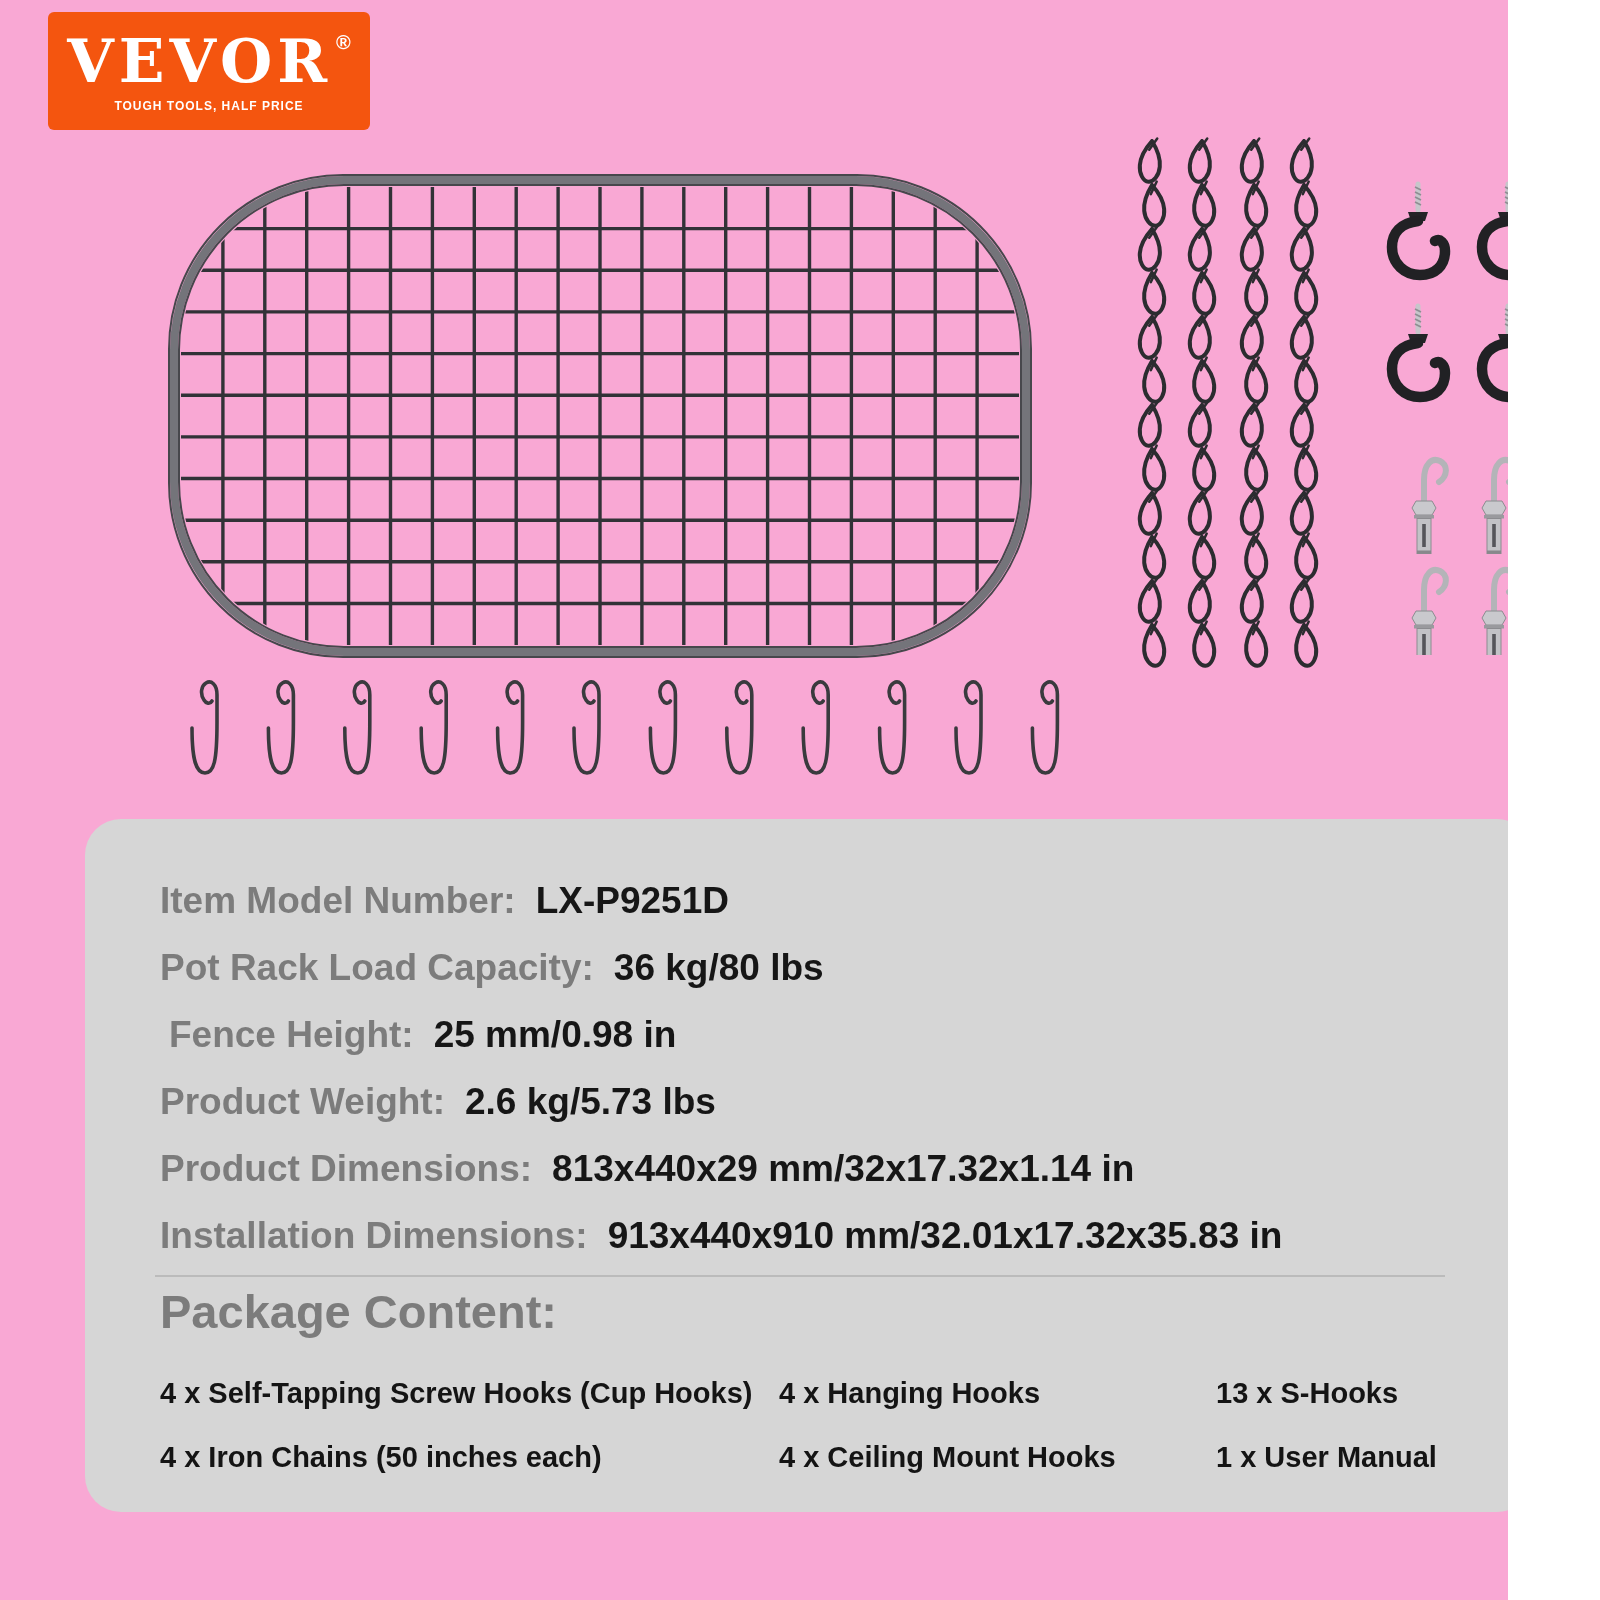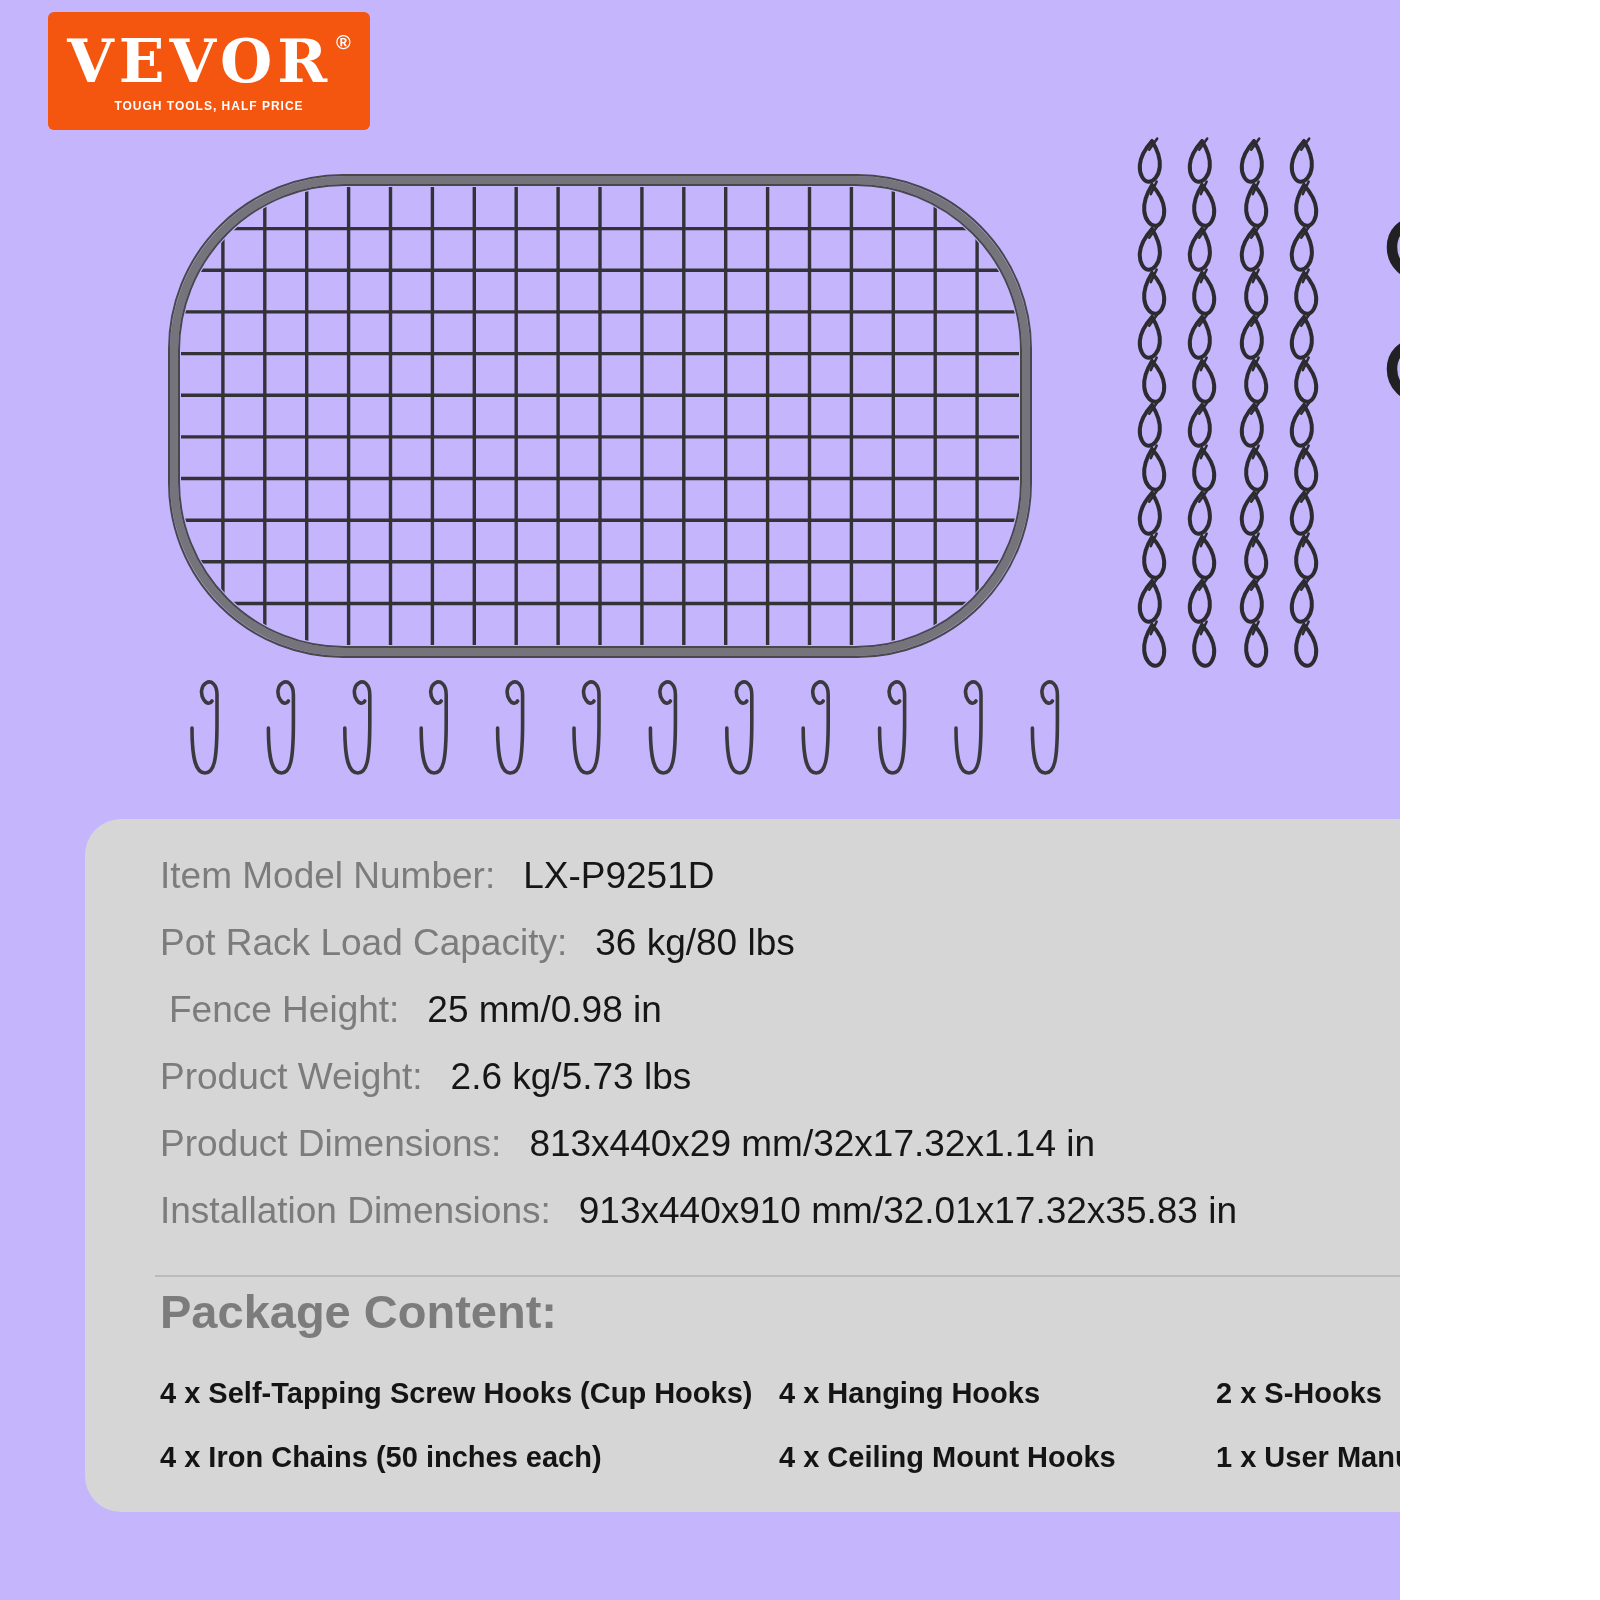--- a/index.html
+++ b/index.html
@@ -1,16 +1,16 @@
 <!DOCTYPE html>
 <html><head>
 <meta charset="utf-8">
 <style>
   html,body{margin:0;padding:0;background:#ffffff;}
-  .canvas{position:relative;width:1400px;height:1600px;background:#c4b5fd;overflow:hidden;
+  .canvas{position:relative;width:1508px;height:1600px;background:#f9a8d4;overflow:hidden;
           font-family:"Liberation Sans",sans-serif;}
 
   
   .logo{position:absolute;left:48px;top:12px;width:322px;height:118px;background:#F4550F;
         border-radius:6px;display:flex;flex-direction:column;align-items:center;justify-content:center;}
   .logo-word{color:#ffffff;font-family:"DejaVu Serif",serif;font-weight:700;font-size:60px;
              line-height:62px;letter-spacing:5px;display:flex;align-items:flex-start;}
   .logo-reg{font-family:"Liberation Sans",sans-serif;font-size:20px;line-height:20px;
             letter-spacing:0;margin-left:4px;margin-top:2px;font-weight:700;}
   .logo-tagline{color:#ffffff;font-size:12px;font-weight:700;letter-spacing:1px;margin-top:7px;}
@@ -20,21 +20,21 @@
   .rack-svg{left:160px;top:166px;}
   .chains-svg{left:1125px;top:135px;}
   .cuphooks-svg{left:1380px;top:178px;}
   .anchors-svg{left:1395px;top:440px;}
   .shooks-svg{left:170px;top:676px;}
 
   
   .panel{position:absolute;left:85px;top:819px;width:1448px;height:693px;
          background:#D6D6D6;border-radius:36px;}
   .specs{padding:36px 0 0 75px;}
-  .spec-row{height:67px;display:flex;align-items:flex-start;font-size:37px;font-weight:400;white-space:pre;gap:8px;}
+  .spec-row{height:67px;display:flex;align-items:flex-end;font-size:37px;font-weight:700;white-space:pre;}
   .spec-row:nth-child(3){padding-left:9px;}
   .spec-label{color:#7C7C7C;}
   .spec-value{color:#161616;margin-left:20px;}
   .divider{margin:18px 0 0 70px;width:1290px;height:2px;background:#BBBBBB;}
   .pkg-heading{margin:12px 0 0 75px;font-size:47px;line-height:46px;font-weight:700;color:#7C7C7C;}
   .pkg-grid{margin:38px 0 0 75px;display:grid;grid-template-columns:595px 413px auto;
             grid-row-gap:18px;font-size:29px;line-height:40px;font-weight:700;color:#141414;gap:24px;}
 </style>
 </head>
 <body>
@@ -171,20 +171,20 @@
       </div>
     </div>
 
     <div class="divider"></div>
 
     <div class="pkg-heading">Package Content:</div>
 
     <div class="pkg-grid">
       <div class="pkg-item">4 x Self-Tapping Screw Hooks (Cup Hooks)</div>
       <div class="pkg-item">4 x Hanging Hooks</div>
-      <div class="pkg-item">2 x S-Hooks</div>
+      <div class="pkg-item">13 x S-Hooks</div>
       <div class="pkg-item">4 x Iron Chains (50 inches each)</div>
       <div class="pkg-item">4 x Ceiling Mount Hooks</div>
       <div class="pkg-item">1 x User Manual</div>
     </div>
   </div>
 
 </div>
 
 </body></html>

